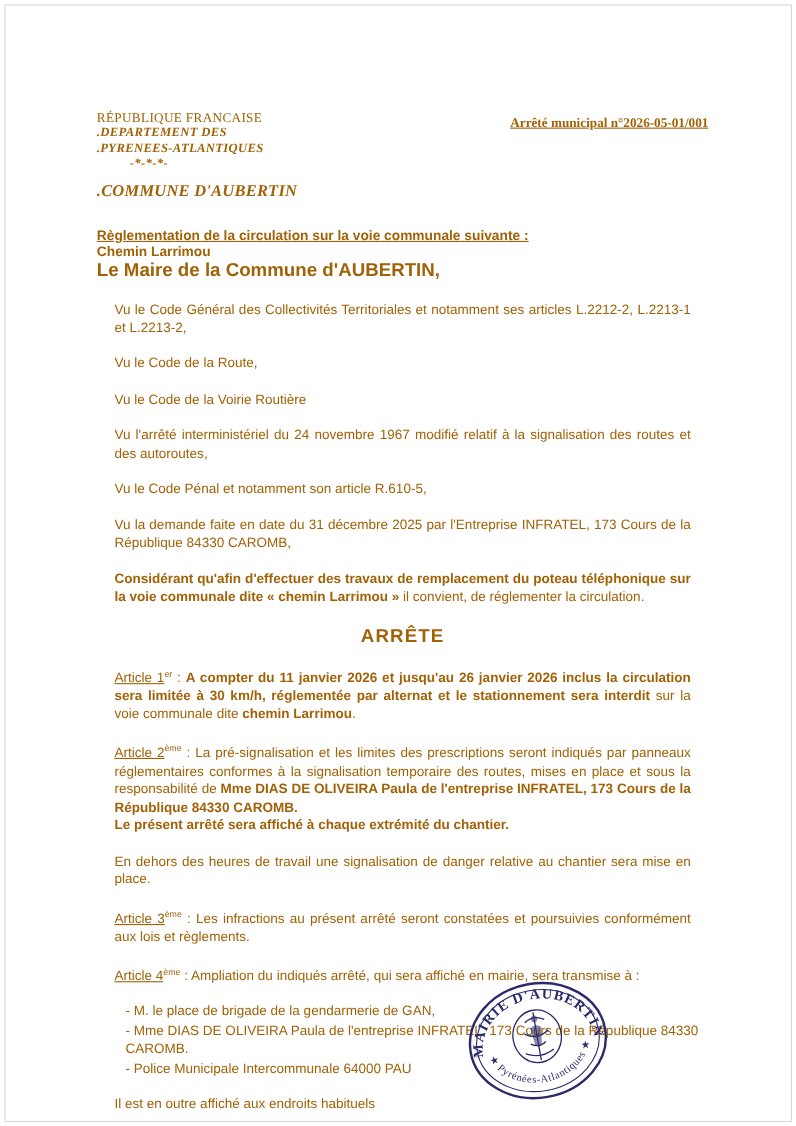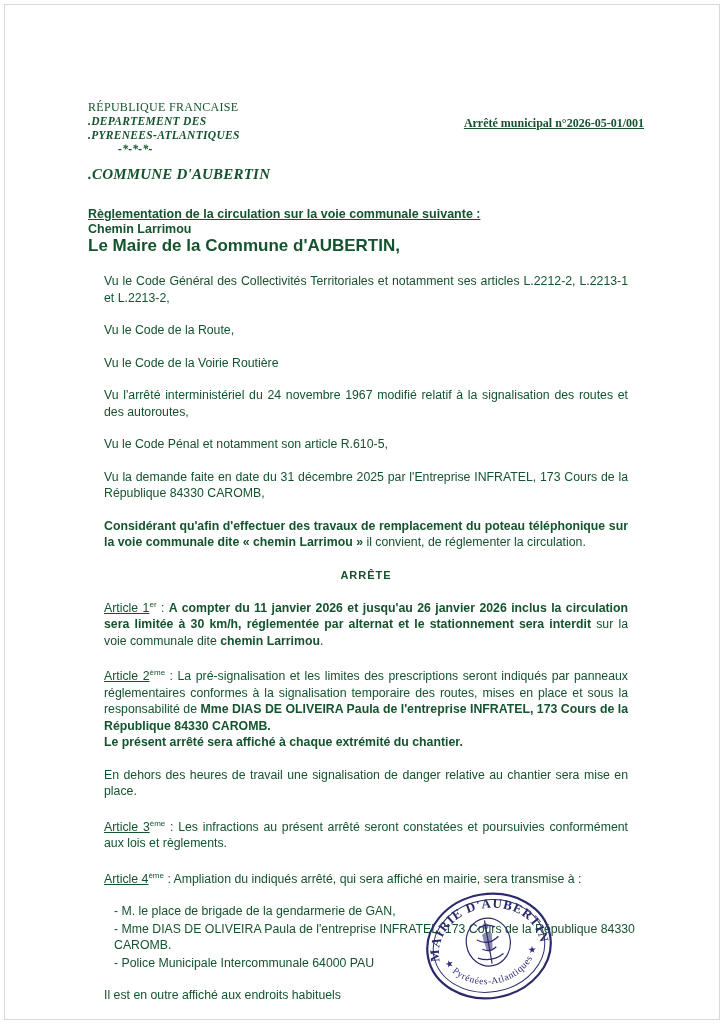--- a/index.html
+++ b/index.html
@@ -7,21 +7,21 @@
     padding: 0;
     background: #f0f0f0;
   }
   .page {
     width: 724px;
     height: 1024px;
     background: #ffffff;
     position: relative;
     box-sizing: border-box;
     font-family: "Liberation Sans", sans-serif;
-    color: #14532d;
+    color: #a16207;
     overflow: hidden;
   }
   .page-border {
     position: absolute;
     left: 4px;
     top: 4px;
     right: 4px;
     bottom: 4px;
     border: 1px solid #d8d8d8;
     pointer-events: none;
@@ -63,21 +63,21 @@
     font-family: "Liberation Serif", serif;
     font-style: italic;
     font-weight: bold;
     font-size: 15px;
     margin-top: 10px;
     letter-spacing: 0.2px;
   }
   .arrete-num {
     position: absolute;
     right: 0px;
-    top: 16px;
+    top: 4px;
     font-family: "Liberation Serif", serif;
     font-weight: bold;
     font-size: 12px;
     text-decoration: underline;
     white-space: nowrap;
   }
 
   
   .doc-title {
     text-align: left;
@@ -108,21 +108,21 @@
     margin-top: 17px;
   }
   .vu-block p {
     margin-bottom: 0;
   }
   .considerant {
     margin-top: 17px;
   }
   .arrete-word {
     text-align: center;
-    font-size: 11px;
+    font-size: 17px;
     font-weight: bold;
     margin-top: 18px;
     letter-spacing: 1px;
   }
   .article {
     margin-top: 16px;
   }
   .art-label {
     text-decoration: underline;
   }

